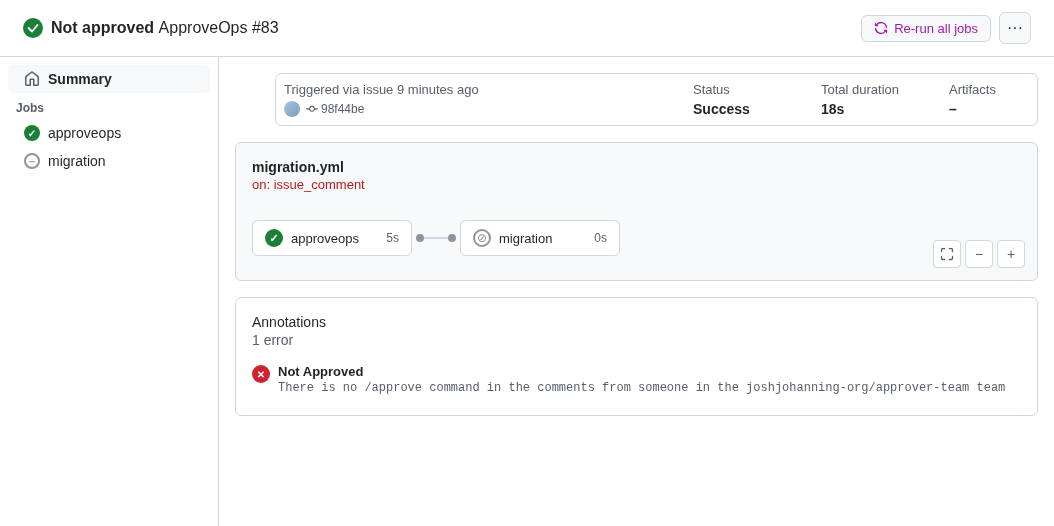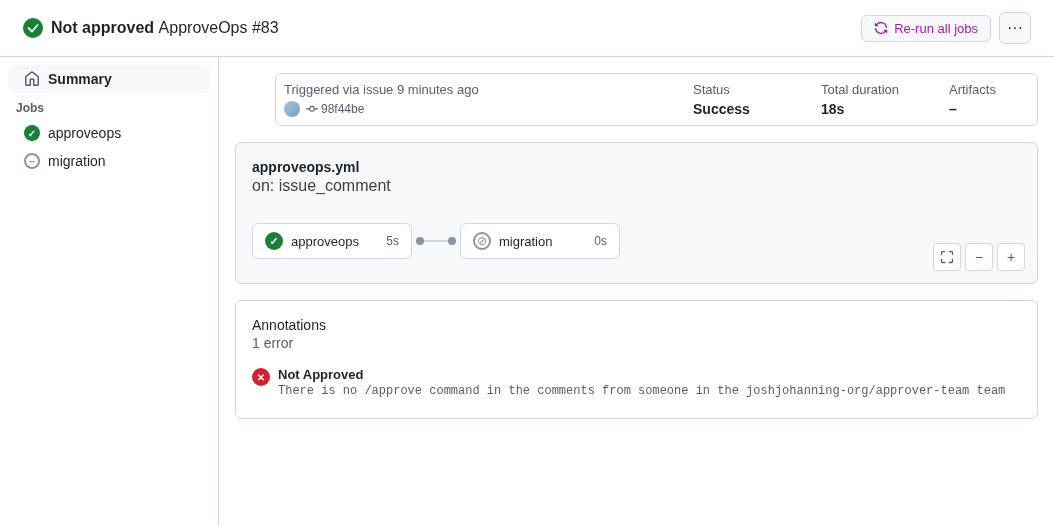--- a/index.html
+++ b/index.html
@@ -228,22 +228,22 @@
       background: #f6f8fa;
       position: relative;
     }
     .workflow-title {
       font-size: 14px;
       font-weight: 600;
       color: #1f2328;
       margin-bottom: 2px;
     }
     .workflow-subtitle {
-      font-size: 16px;
-      color: #404040;
+      font-size: 13px;
+      color: #b91c1c;
       margin-bottom: 20px;
     }
     .workflow-graph {
       display: flex;
       align-items: center;
       gap: 0;
       padding: 8px 0;
     }
     .job-node {
       display: flex;
@@ -466,21 +466,21 @@
         <div class="info-section-value">18s</div>
       </div>
 
       <div class="info-section">
         <div class="info-section-label">Artifacts</div>
         <div class="info-section-value">–</div>
       </div>
     </div>
 
     <div class="workflow-card">
-      <div class="workflow-title">approveops.yml</div>
+      <div class="workflow-title">migration.yml</div>
       <div class="workflow-subtitle">on: issue_comment</div>
 
       <div class="workflow-graph">
 
         <div class="job-node">
           <span class="job-node-icon-success"></span>
           <span class="job-node-name">approveops</span>
           <span class="job-node-duration">5s</span>
         </div>
 

